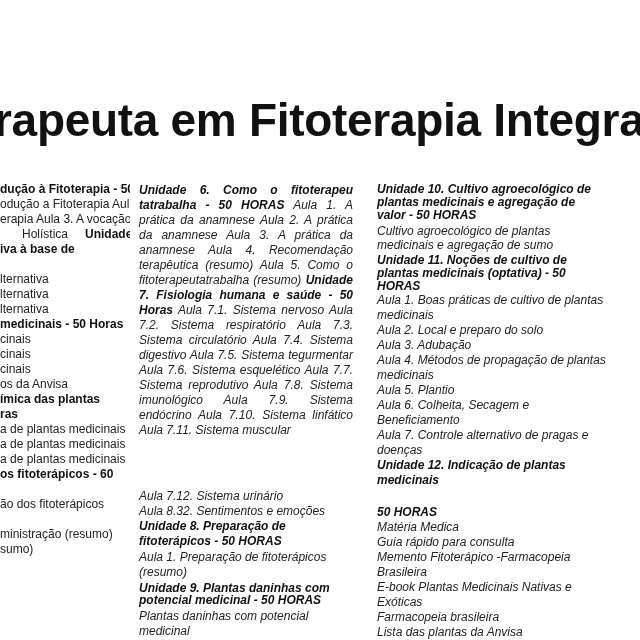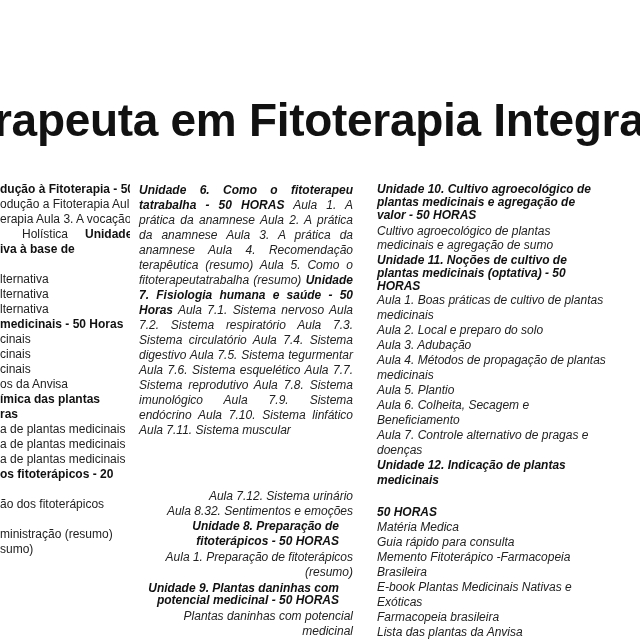--- a/index.html
+++ b/index.html
@@ -54,21 +54,21 @@
       left: 139px;
       top: 155px;
       width: 214px;
       text-align: justify;
     }
     .col-mid2 {
       left: 139px;
       top: 461px;
       width: 214px;
     }
-    .col-mid2 p { margin-bottom: 0; text-align: right; }
+    .col-mid2 p { margin-bottom: 0; }
 
     .col-right {
       left: 377px;
       top: 155px;
       width: 230px;
     }
     .col-right p { margin: 0; }
     .gap { height: 15px; }
   </style>
 </head>
@@ -127,21 +127,21 @@
   <div class="line">
       <span>a de plantas medicinais</span>
     </div>
   <div class="line">
       <span>a de plantas medicinais</span>
     </div>
   <div class="line">
       <span>a de plantas medicinais</span>
     </div>
   <div class="line">
-      <span class="b">os fitoterápicos - 20</span>
+      <span class="b">os fitoterápicos - 60</span>
     </div>
   <div class="line">
       <span></span>
     </div>
   <div class="line">
       <span>ão dos fitoterápicos</span>
     </div>
   <div class="line">
       <span></span>
     </div>

